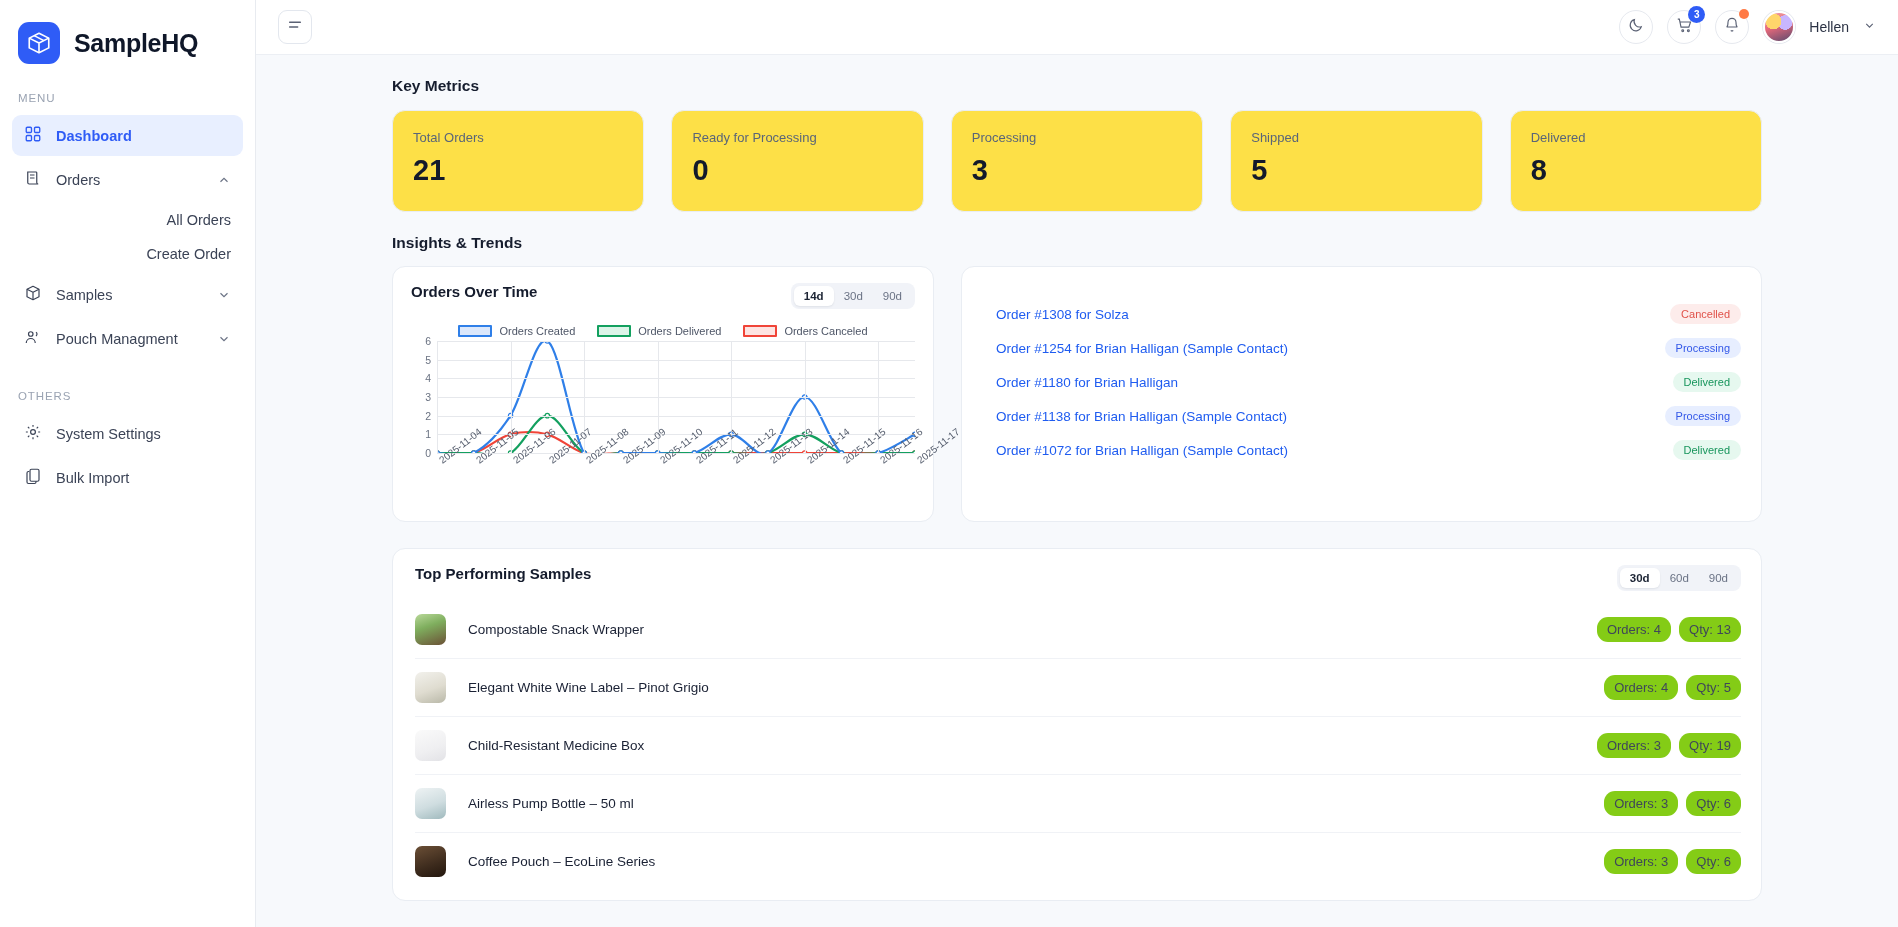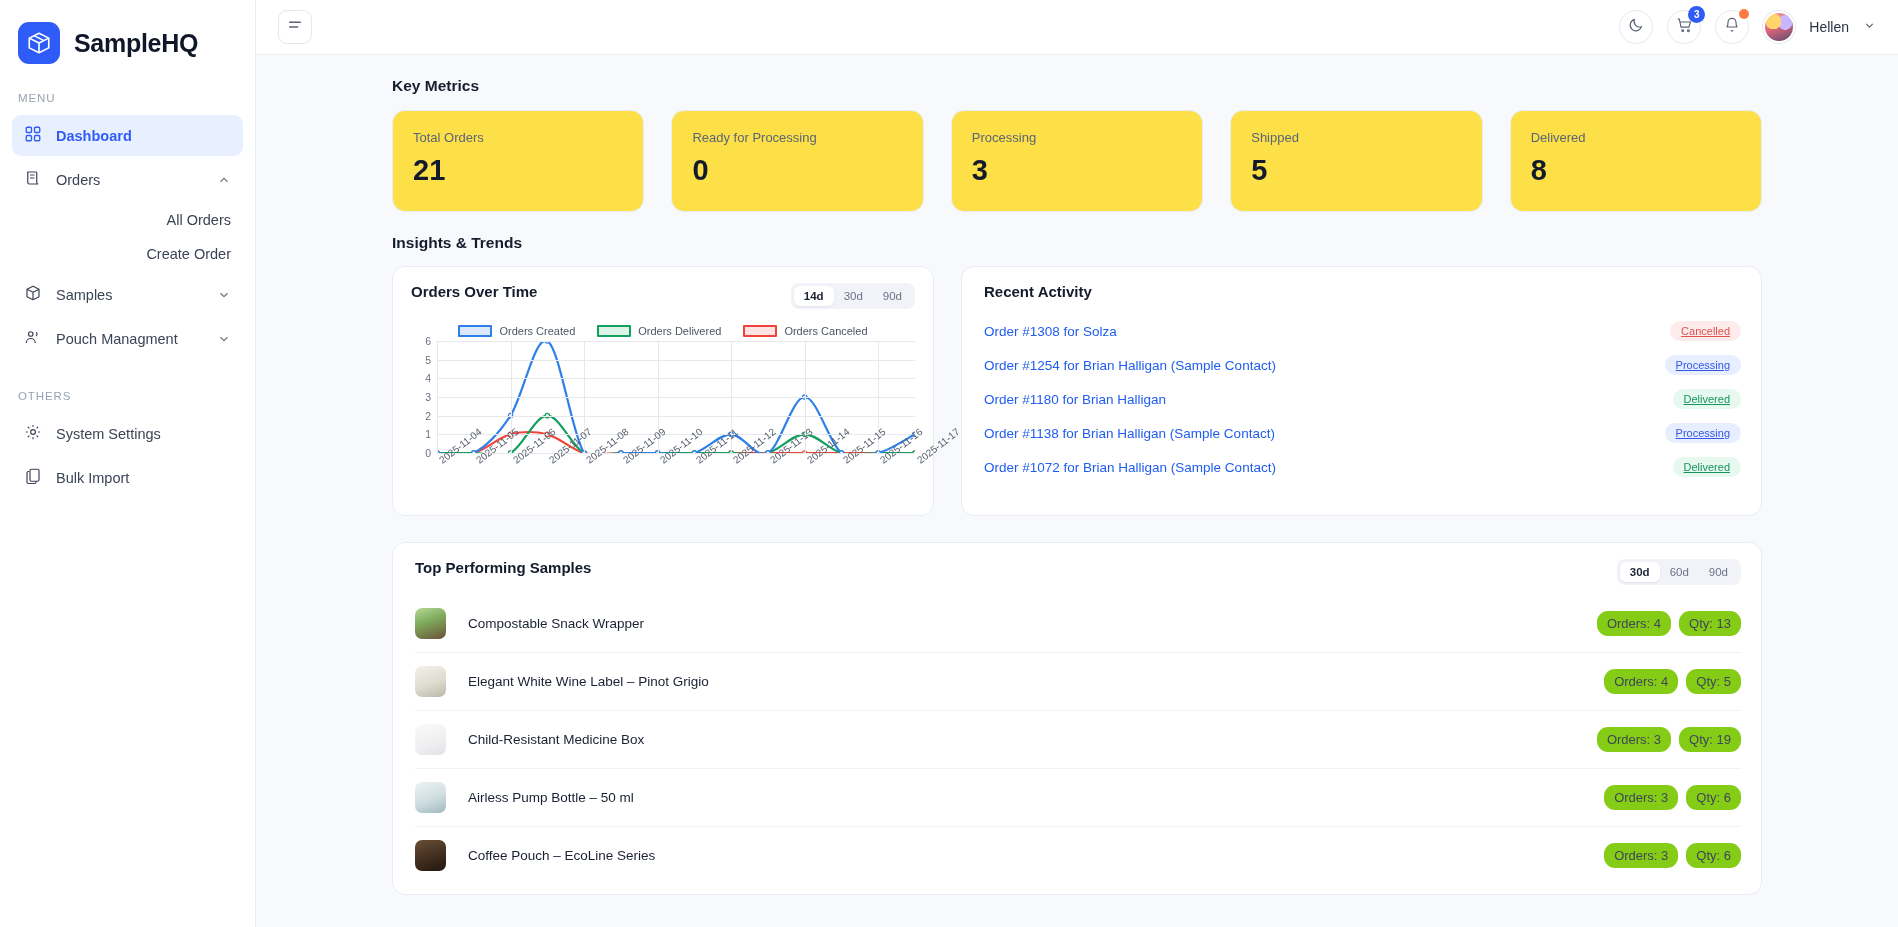--- a/index.html
+++ b/index.html
@@ -88,21 +88,21 @@
     flex:1; background:#fde047; border:1px solid #e9edf3; border-radius:13px;
     padding:19px 20px 24px 20px; min-height:96px;
   }
   .metric-label { font-size:13px; color:#5a6578; }
   .metric-value { font-size:29px; font-weight:700; color:#131a2b; margin-top:9px; }
 
   
   .insights-head { margin-top: 22px; }
   .insights-row { display:flex; gap:27px; margin-top:14px; }
   .panel { background:#fff; border:1px solid #e9edf3; border-radius:13px; }
-  .chart-panel { width:542px; min-width:542px; padding:16px 18px 8px 18px; position:relative; }
+  .chart-panel { width:542px; min-width:542px; padding:16px 18px 14px 18px; position:relative; }
   .activity-panel { flex:1; padding:16px 20px 18px 22px; }
   .panel-title { font-size:15px; font-weight:700; color:#141b2c; }
 
   .seg {
     display:inline-flex; background:#f1f3f8; border-radius:8px; padding:3px;
   }
   .seg-item {
     font-size:11.5px; color:#6b7385; padding:4px 10px; border-radius:6px; cursor:pointer;
   }
   .seg-item.on { background:#fff; color:#1c2434; font-weight:600; box-shadow:0 1px 2px rgba(16,24,40,.08); }
@@ -122,25 +122,25 @@
   .grid-area { position:relative; height:100%; width:100%; }
   .gl-h { position:absolute; left:0; right:0; height:1px; background:#e6e8ec; }
   .gl-v { position:absolute; top:0; bottom:0; width:1px; background:#e6e8ec; }
   .xlabels { position:relative; height:54px; margin-left:26px; }
   .xlab {
     position:absolute; top:4px; font-size:10px; color:#545c6c;
     transform-origin: left top; transform: rotate(-38deg); white-space:nowrap;
   }
 
   
-  .act-list { margin-top:14px; }
+  .act-list { margin-top:14px;margin-left:12px; }
   .act-row { display:flex; align-items:center; padding:7px 0; }
   .act-link { font-size:13.5px; color:#1f5cf0; cursor:pointer; }
   .status {
-    margin-left:auto; font-size:11px; padding:4px 11px; border-radius:11px; font-weight:500;text-decoration:underline;
+    margin-left:auto; font-size:11px; padding:4px 11px; border-radius:11px; font-weight:500;
   }
   .st-Cancelled { background:#fdeceb; color:#e0524a; }
   .st-Processing { background:#e7eeff; color:#3257e8; }
   .st-Delivered  { background:#e6f8ef; color:#17955c; }
 
   
   .samples-panel { margin-top:26px; padding:16px 20px 10px 22px; }
   .samples-head { display:flex; align-items:flex-start; }
   .samples-head .seg { margin-left:auto; }
   .sample-row { display:flex; align-items:center; padding:13px 0; border-top:1px solid #f0f2f6; }
@@ -432,21 +432,20 @@
                 <div class="xlab" style="left: 61.5385%;">2025-11-12</div>
                 <div class="xlab" style="left: 69.2308%;">2025-11-13</div>
                 <div class="xlab" style="left: 76.9231%;">2025-11-14</div>
                 <div class="xlab" style="left: 84.6154%;">2025-11-15</div>
                 <div class="xlab" style="left: 92.3077%;">2025-11-16</div>
                 <div class="xlab" style="left: 100%;">2025-11-17</div>
               </div>
           </div>
 
           <div class="panel activity-panel">
-            <div class="panel-title">Recent Activity</div>
             <div class="act-list">
               <div class="act-row">
                 <span class="act-link">Order #1308 for Solza</span>
                 <span class="status st-Cancelled">Cancelled</span>
               </div>
               <div class="act-row">
                 <span class="act-link">Order #1254 for Brian Halligan (Sample Contact)</span>
                 <span class="status st-Processing">Processing</span>
               </div>
               <div class="act-row">

